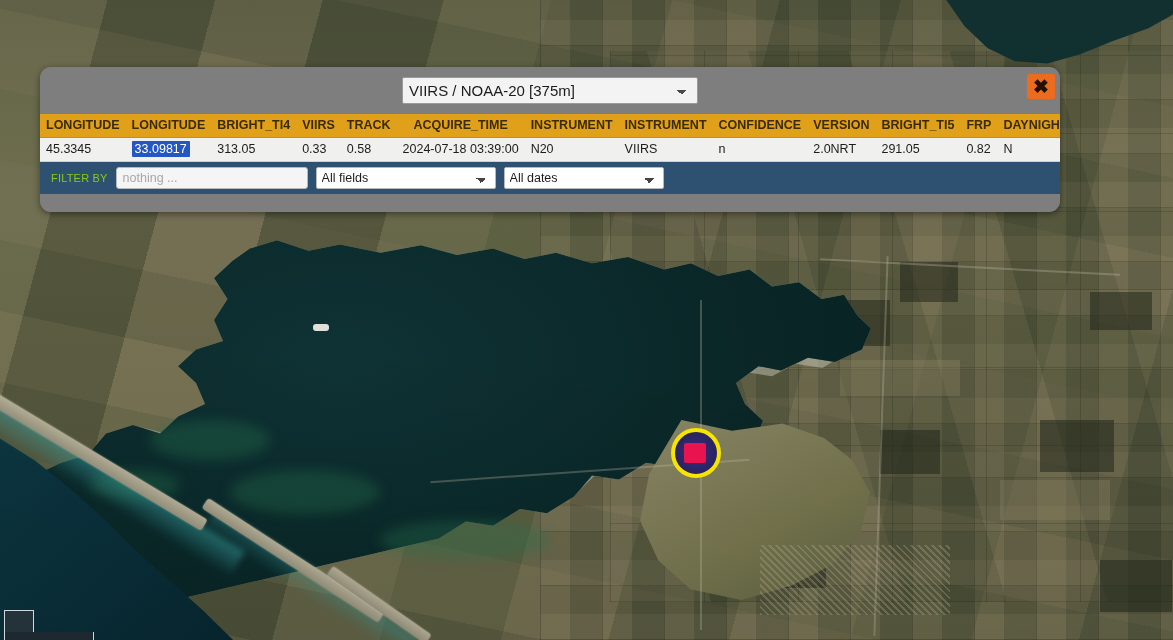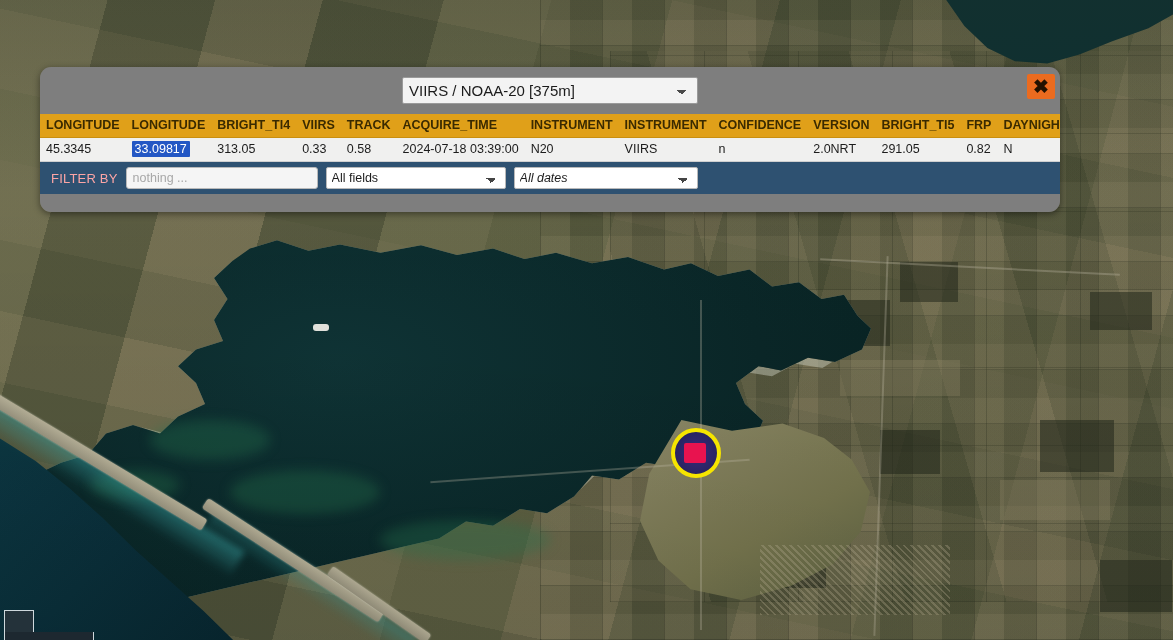--- a/index.html
+++ b/index.html
@@ -324,21 +324,21 @@
     background: #e0a019;
     color: #3a2a00;
     font-weight: bold;
     font-size: 12.5px;
     padding: 4px 6px 5px 6px;
     white-space: nowrap;
     text-align: left;
     border-bottom: 1px solid #c98f10;
     cursor: pointer;
   }
-  table.fire-table thead th.num { text-align: left; }
+  table.fire-table thead th.num { text-align: center; }
   table.fire-table tbody td {
     background: #f0f0ef;
     color: #1c1c1c;
     padding: 4px 6px 5px 6px;
     white-space: nowrap;
     font-size: 12.5px;
     border-bottom: 1px solid #cfcfcf;
   }
   table.fire-table tbody td.num { }
   .sel {
@@ -350,22 +350,22 @@
 
   .panel-filter {
     background: #2e5171;
     height: 32px;
     display: flex;
     align-items: center;
     padding: 0 0 0 11px;
     gap: 8px;
   }
   .filter-label {
-    color: #fca5a5;
-    font-size: 13px;
+    color: #84cc16;
+    font-size: 11px;
     letter-spacing: 0.2px;
     white-space: nowrap;
   }
   #filter-input {
     width: 178px;
     height: 20px;
     border: 1px solid #b9b9b9;
     border-radius: 3px;
     background: #f5f5f5;
     font-size: 12.5px;
@@ -389,21 +389,21 @@
       linear-gradient(45deg, transparent 50%, #444 50%),
       linear-gradient(135deg, #444 50%, transparent 50%);
     background-position:
       calc(100% - 14px) 10px,
       calc(100% - 9px) 10px;
     background-size: 5px 5px, 5px 5px;
     background-repeat: no-repeat;
     cursor: pointer;
   }
   #field-select { width: 180px; }
-  #date-select  { width: 184px; font-style: italic; }
+  #date-select  { width: 160px; }
 
   .panel-bottom {
     background: #7e7e7e;
     height: 18px;
   }
 
   
   #map-control {
     position: absolute;
     left: 4px; bottom: 0px;

